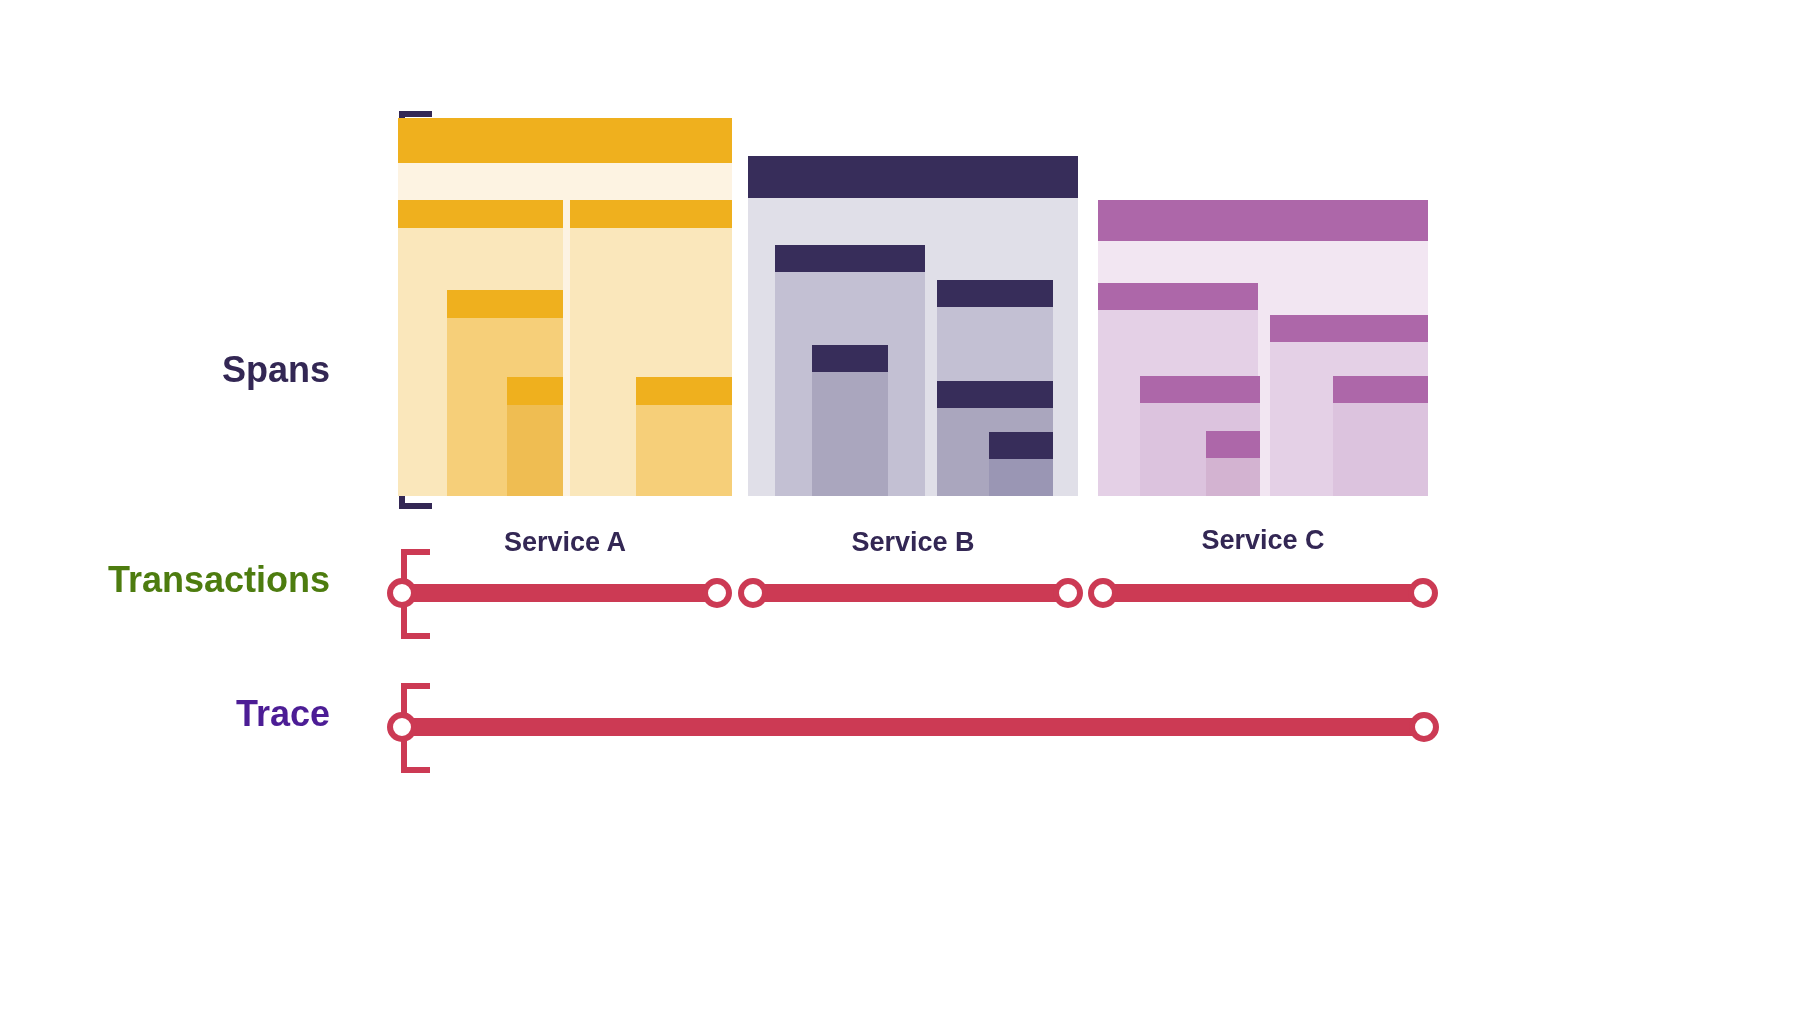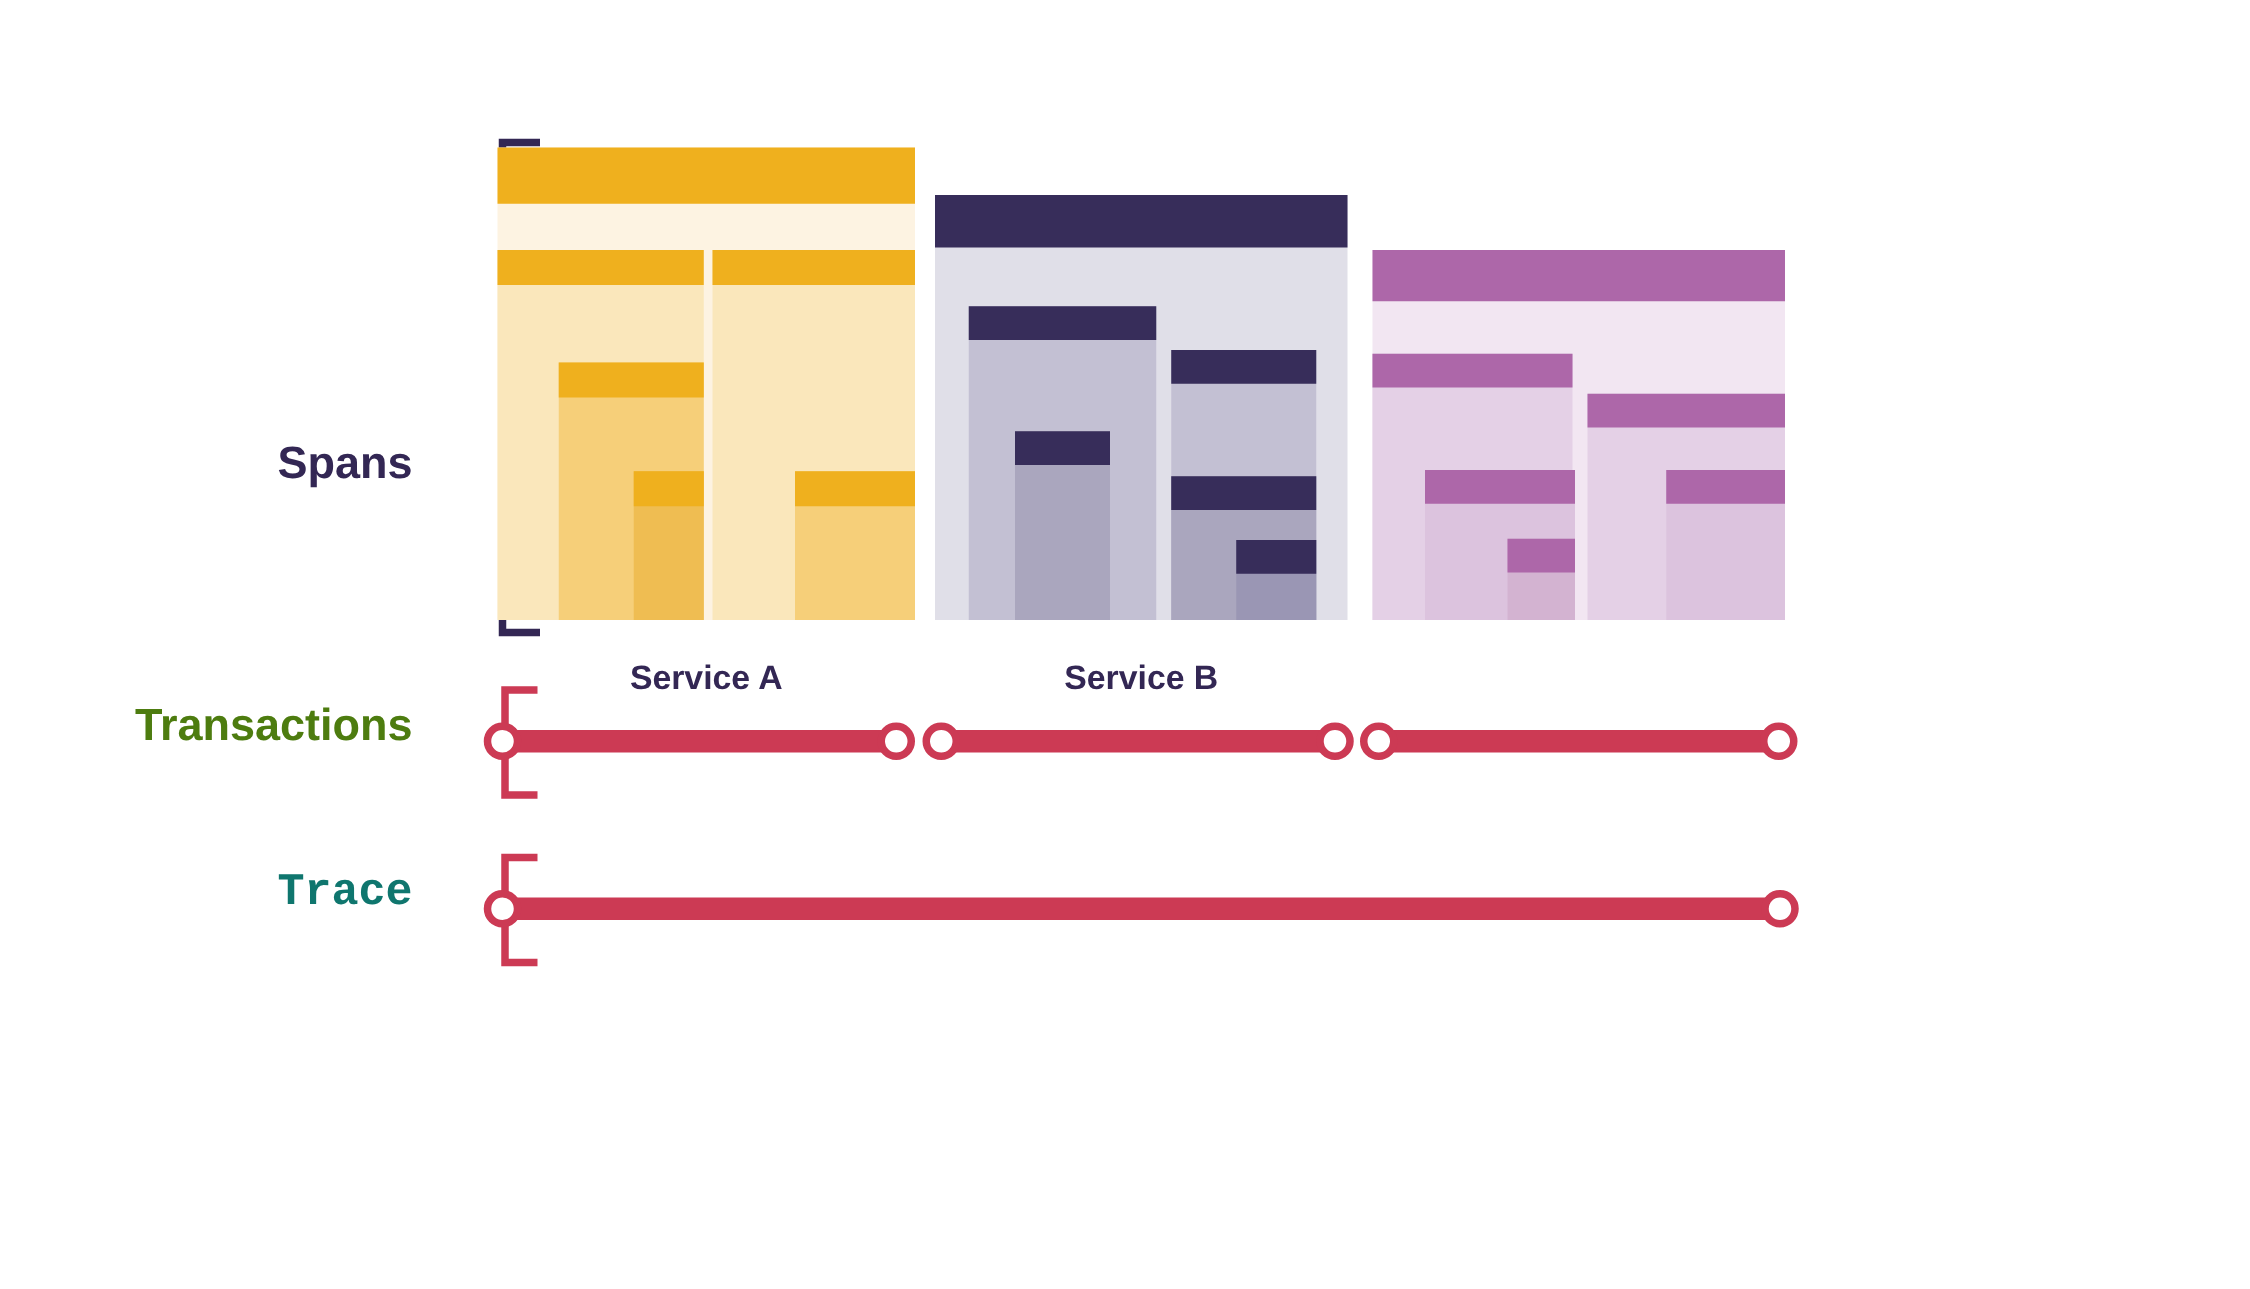--- a/index.html
+++ b/index.html
@@ -44,21 +44,21 @@
 <div id="stage">
 
   <div class="lbl row-label" style="right:1470px; top:322px; color:#332754;margin-top:27px;">
     <span>Spans</span>
   </div>
 
   <div class="lbl row-label" style="right:1470px; top:559px; color:#4d7c0f;">
     <span>Transactions</span>
   </div>
 
-  <div class="lbl row-label" style="right:1470px; top:693px; color:#0f766e;font-family:Liberation Mono, monospace;">
+  <div class="lbl row-label" style="right:1470px; top:693px; color:#4c1d95;">
     <span>Trace</span>
   </div>
 
   <svg class="abs" style="left:390px; top:110px;" width="60" height="400" viewBox="0 0 60 400">
     <path d="M 42 4 L 12 4 L 12 396 L 42 396" fill="none" stroke="#332754" stroke-width="6"></path>
   </svg>
 
   <svg class="abs" style="left:392px; top:548px;" width="56" height="92" viewBox="0 0 56 92">
     <path d="M 38 4 L 12 4 L 12 88 L 38 88" fill="none" stroke="#CC3A54" stroke-width="6"></path>
   </svg>
@@ -129,20 +129,23 @@
     <div class="abs" style="left:1333px; top:376px; width:95px; height:120px; background:#DCC3DE;"></div>
     <div class="abs" style="left:1333px; top:376px; width:95px; height:27px; background:#AD67A9;"></div>
   </div>
 
   <div class="lbl svc-label" style="left:398px; top:527px; width:334px;">
     <span>Service A</span>
   </div>
   <div class="lbl svc-label" style="left:748px; top:527px; width:330px;">
     <span>Service B</span>
   </div>
+  <div class="lbl svc-label" style="left:1098px; top:525px; width:330px;">
+    <span>Service C</span>
+  </div>
 
   <svg class="abs" style="left:380px; top:565px;" width="1070" height="56" viewBox="0 0 1070 56">
 
     <rect x="20" y="19" width="318" height="18" fill="#CC3A54"></rect>
 
     <rect x="372" y="19" width="318" height="18" fill="#CC3A54"></rect>
 
     <rect x="722" y="19" width="320" height="18" fill="#CC3A54"></rect>
 
     <circle cx="22" cy="28" r="12" fill="#ffffff" stroke="#CC3A54" stroke-width="6"></circle>

